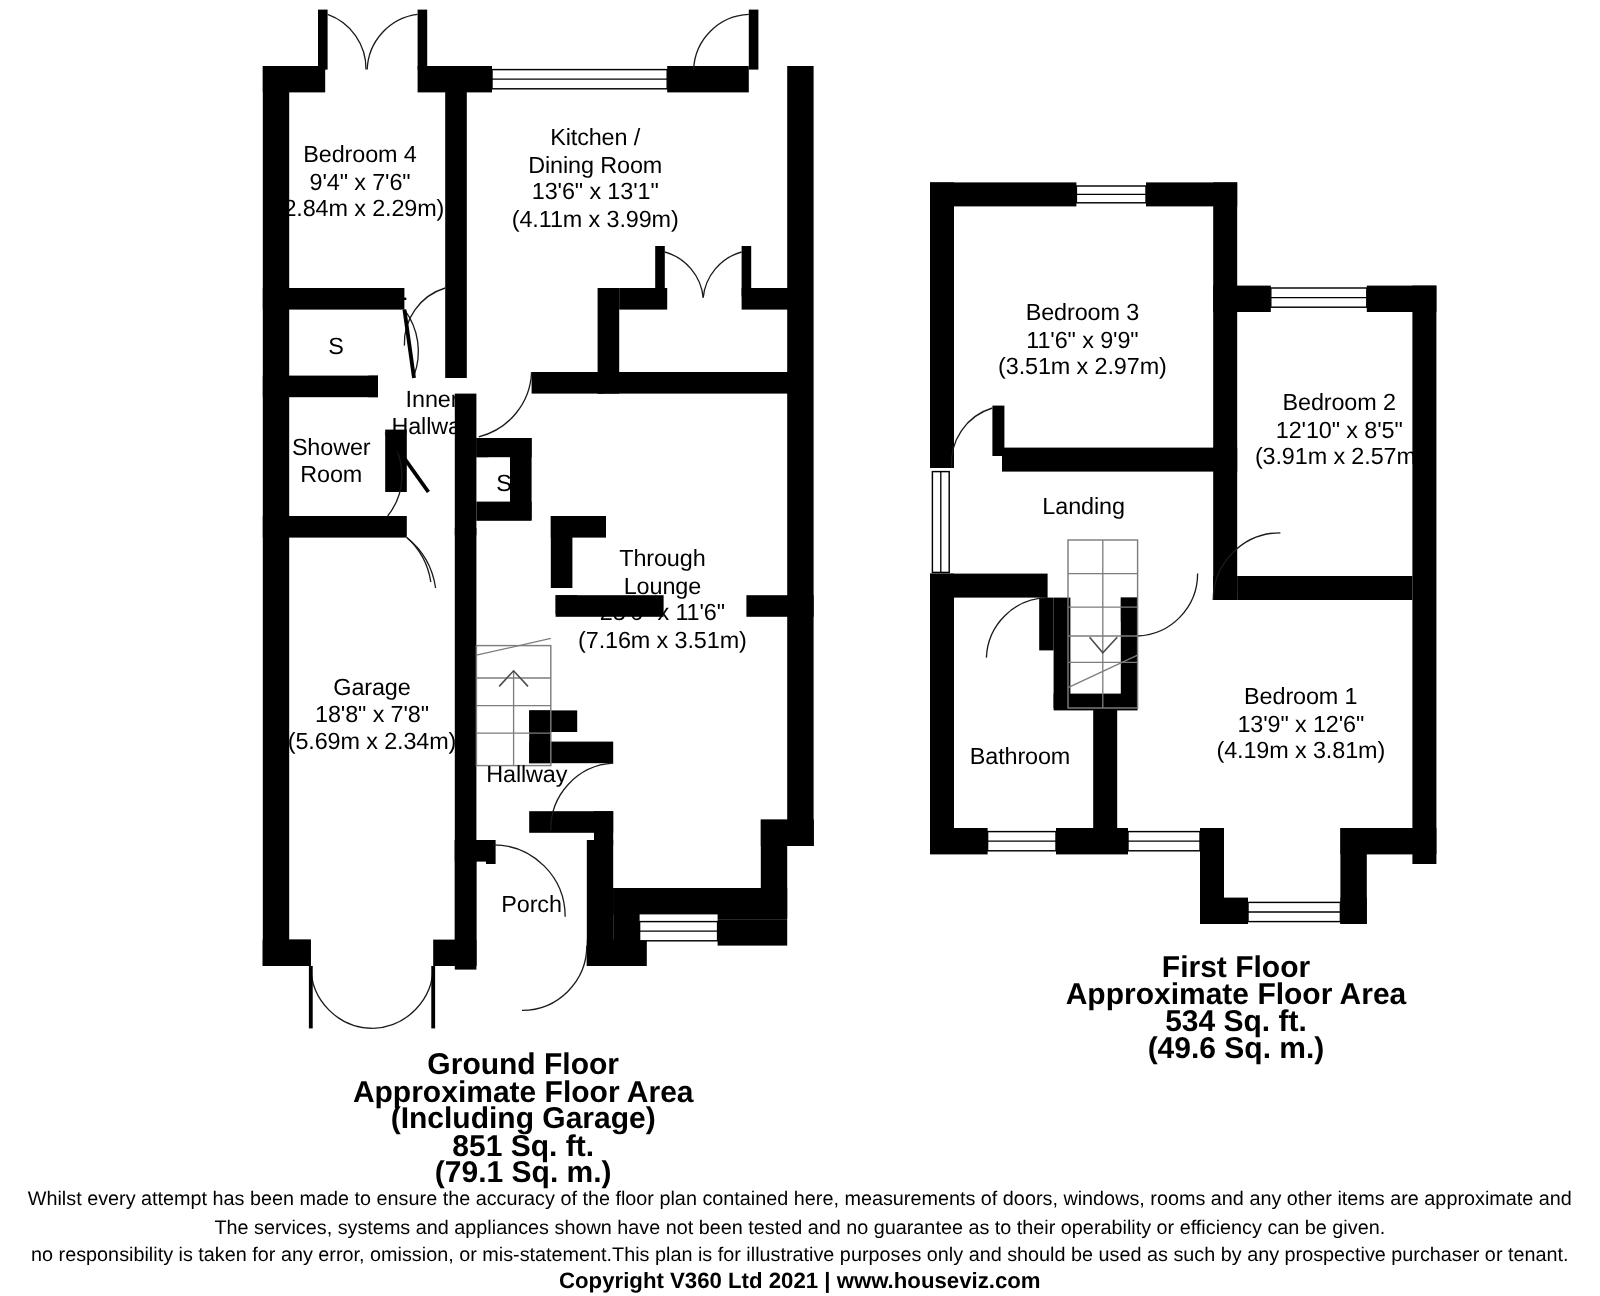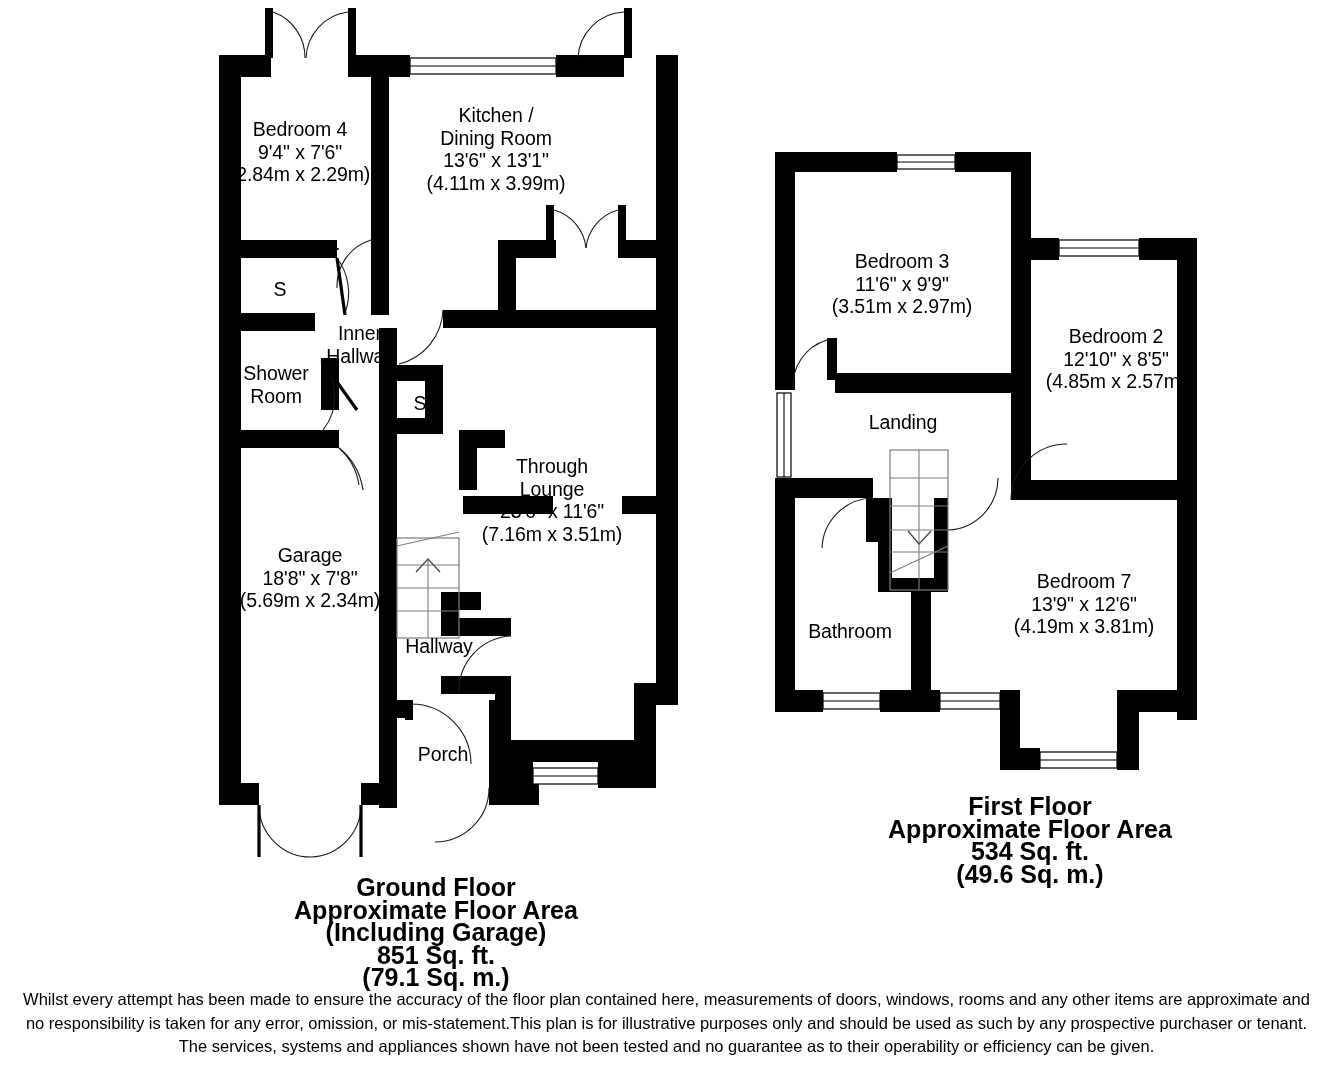--- a/index.html
+++ b/index.html
@@ -379,21 +379,21 @@
     <span>S</span>
   </div>
 
   <div class="room-label" style="left:442px; top:455px; width:220px;">
     <span class="rl-name">Through</span>
     <span class="rl-name">Lounge</span>
     <span class="rl-imp">23'6" x 11'6"</span>
     <span class="rl-met">(7.16m x 3.51m)</span>
   </div>
 
-  <div class="room-label" style="left:200px; top:544px; width:220px;">
+  <div class="room-label" style="left:200px; top:562px; width:220px;">
     <span class="rl-name">Garage</span>
     <span class="rl-imp">18'8" x 7'8"</span>
     <span class="rl-met">(5.69m x 2.34m)</span>
   </div>
 
   <div class="room-label" style="left:384px; top:635px; width:110px;">
     <span class="rl-name">Hallway</span>
   </div>
 
   <div class="room-label" style="left:393px; top:743px; width:100px;">
@@ -402,29 +402,29 @@
 
   <div class="room-label" style="left:792px; top:250px; width:220px;">
     <span class="rl-name">Bedroom 3</span>
     <span class="rl-imp">11'6" x 9'9"</span>
     <span class="rl-met">(3.51m x 2.97m)</span>
   </div>
 
   <div class="room-label" style="left:1006px; top:325px; width:220px;">
     <span class="rl-name">Bedroom 2</span>
     <span class="rl-imp">12'10" x 8'5"</span>
-    <span class="rl-met">(4.85m x 2.57m)</span>
+    <span class="rl-met">(3.91m x 2.57m)</span>
   </div>
 
   <div class="room-label" style="left:843px; top:411px; width:120px;">
     <span class="rl-name">Landing</span>
   </div>
 
   <div class="room-label" style="left:974px; top:570px; width:220px;">
-    <span class="rl-name">Bedroom 7</span>
+    <span class="rl-name">Bedroom 1</span>
     <span class="rl-imp">13'9" x 12'6"</span>
     <span class="rl-met">(4.19m x 3.81m)</span>
   </div>
 
   <div class="room-label" style="left:790px; top:620px; width:120px;">
     <span class="rl-name">Bathroom</span>
   </div>
 
   <div class="area-caption" style="left:880px; top:795px; width:300px;">
     <span>First Floor</span><br>
@@ -436,18 +436,21 @@
   <div class="area-caption" style="left:286px; top:876px; width:300px;">
     <span>Ground Floor</span><br>
     <span>Approximate Floor Area</span><br>
     <span>(Including Garage)</span><br>
     <span>851 Sq. ft.</span><br>
     <span>(79.1 Sq. m.)</span>
   </div>
 
   <div id="disclaimer">
     <span class="d-line">Whilst every attempt has been made to ensure the accuracy of the floor plan contained here, measurements of doors, windows, rooms and any other items are approximate and</span>
+    <span class="d-line">The services, systems and appliances shown have not been tested and no guarantee as to their operability or efficiency can be given.</span>
     <span class="d-line">no responsibility is taken for any error, omission, or mis-statement.This plan is for illustrative purposes only and should be used as such by any prospective purchaser or tenant.</span>
-    <span class="d-line">The services, systems and appliances shown have not been tested and no guarantee as to their operability or efficiency can be given.</span>
-  </div>
-
+  </div>
+
+  <div id="copyright">
+    <span>Copyright V360 Ltd 2021 | www.houseviz.com</span>
+  </div>
 
 </div>
 
 </body></html>

